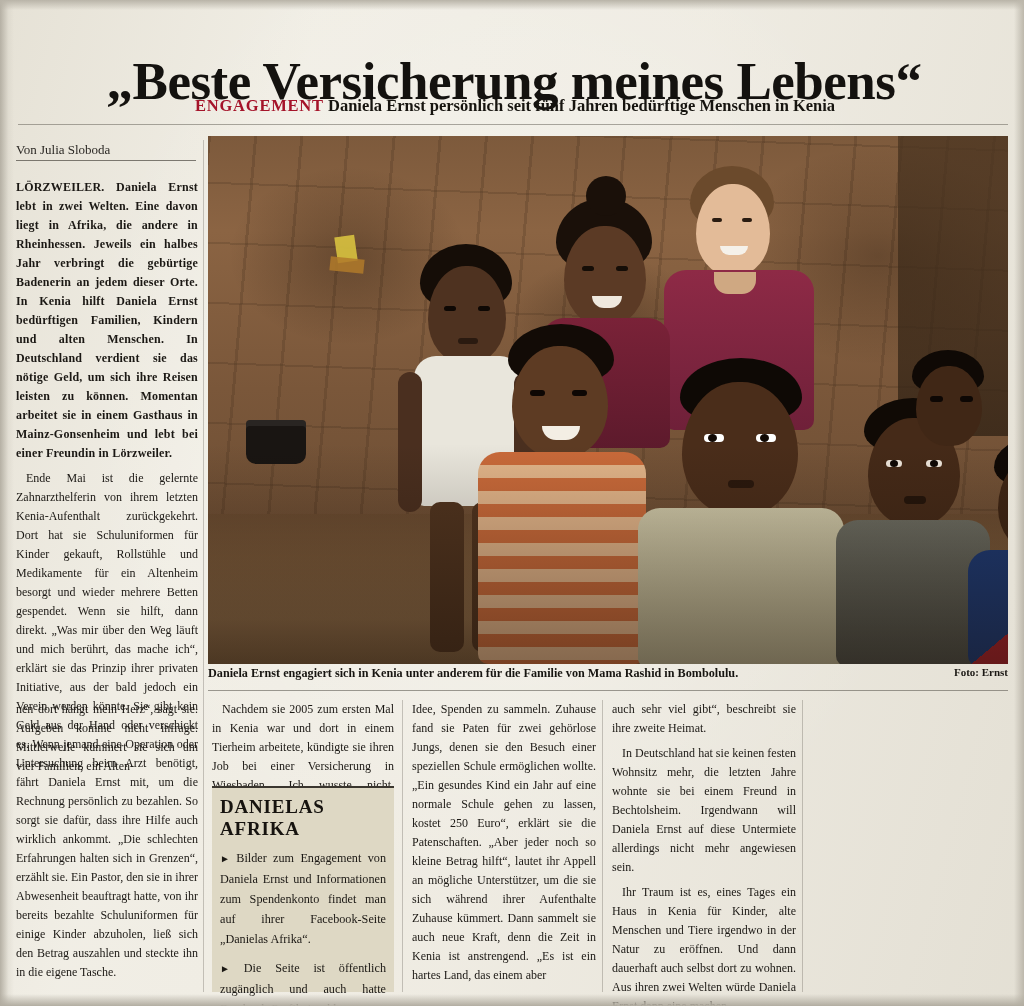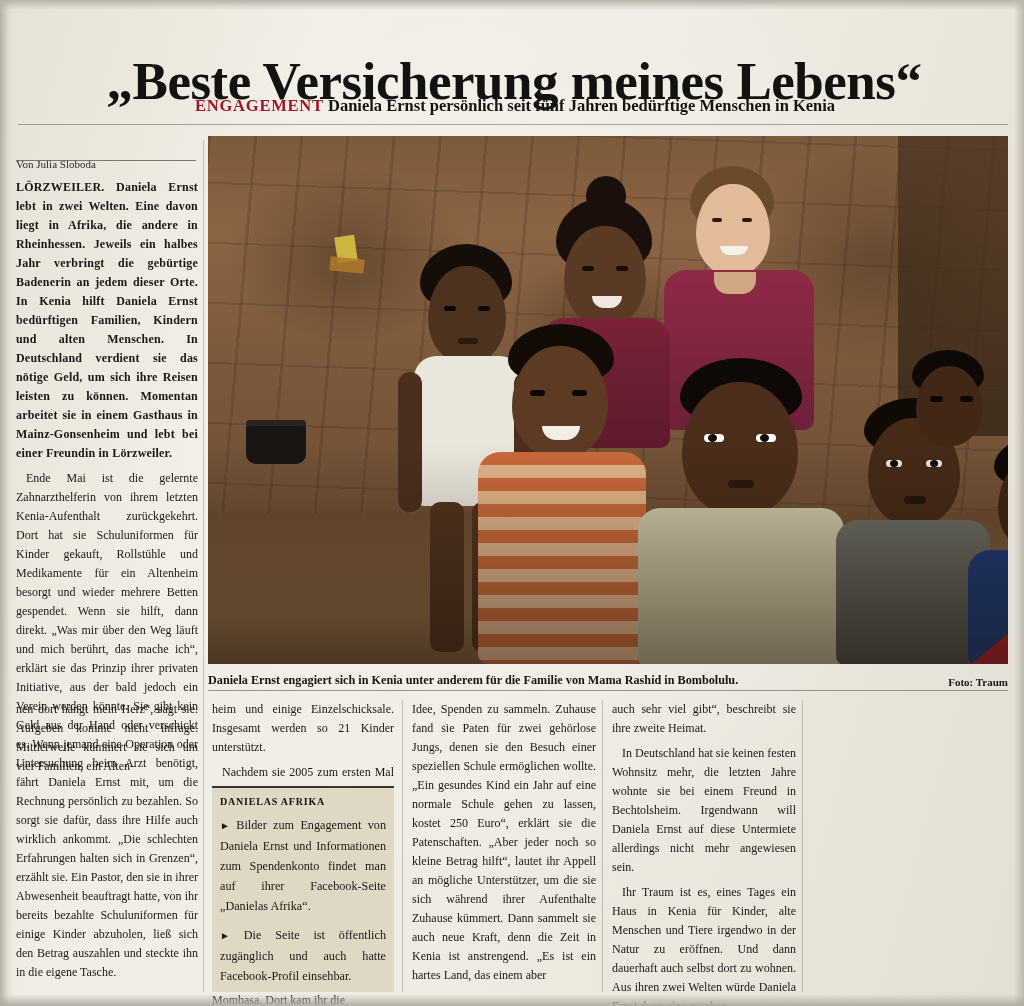--- a/index.html
+++ b/index.html
@@ -89,23 +89,23 @@
     top: 124px;
     width: 990px;
     height: 1px;
     background: #6a665c;
     opacity: .55;
   }
 
   .byline {
     position: absolute;
     left: 16px;
-    top: 158px;
+    top: 142px;
     width: 180px;
-    font-size: 11px;
+    font-size: 13px;
     color: #2b2824;
     font-family: "Liberation Serif", serif;
   }
   .byline-rule {
     position: absolute;
     left: 16px;
     top: 160px;
     width: 180px;
     height: 1px;
     background: #55514a;
@@ -164,21 +164,21 @@
   .leg { position: absolute; border-radius: 10px; }
 
   .photo-caption-bar {
     position: absolute;
     left: 208px;
     top: 666px;
     width: 800px;
     height: 22px;
     display: flex;
     justify-content: space-between;
-    align-items: flex-end;
+    align-items: flex-start;
     font-size: 12.2px;
     font-weight: 700;
     font-family: "Liberation Serif", serif;
     color: #171511;
   }
   .photo-credit {
     font-size: 11px;
     font-weight: 700;
     color: #1b1814;
   }
@@ -220,21 +220,21 @@
     width: 182px;
     height: 206px;
     background: #ded8c4;
     border-top: 2px solid #3a362f;
     padding: 6px 8px 8px 8px;
     box-sizing: border-box;
     font-family: "Liberation Serif", serif;
   }
   .infobox h3 {
     margin: 2px 0 8px 0;
-    font-size: 10px;
+    font-size: 19px;
     letter-spacing: .8px;
     font-weight: 700;
     color: #16130f;
   }
   .infobox .item {
     font-size: 12.2px;
     line-height: 20px;
     text-align: justify;
     margin-bottom: 9px;
     color: #1b1814;
@@ -367,31 +367,30 @@
         <div style="position:absolute; left:32px; top:46px; width:13px; height:6px; background:#0d0704; border-radius:3px;"></div>
         <div style="position:absolute; left:62px; top:46px; width:13px; height:6px; background:#0d0704; border-radius:3px;"></div>
       </div>
 
       <div class="shadow-fade"></div>
     </div>
   </div>
 
   <div class="photo-caption-bar">
     <span>Daniela Ernst engagiert sich in Kenia unter anderem für die Familie von Mama Rashid in Bombolulu.</span>
-    <span class="photo-credit">Foto: Traum</span>
+    <span class="photo-credit">Foto: Ernst</span>
   </div>
   <div class="caption-rule"></div>
 
   <div class="col col1">
     <p class="first"><span class="dateline">LÖRZWEILER. Daniela Ernst lebt in zwei Welten. Eine davon liegt in Afrika, die andere in Rheinhessen. Jeweils ein halbes Jahr verbringt die gebürtige Badenerin an jedem dieser Orte. In Kenia hilft Daniela Ernst bedürftigen Familien, Kindern und alten Menschen. In Deutschland verdient sie das nötige Geld, um sich ihre Reisen leisten zu können. Momentan arbeitet sie in einem Gasthaus in Mainz-Gonsenheim und lebt bei einer Freundin in Lörzweiler.</span></p>
     <p>Ende Mai ist die gelernte Zahnarzthelferin von ihrem letzten Kenia-Aufenthalt zurückgekehrt. Dort hat sie Schuluniformen für Kinder gekauft, Rollstühle und Medikamente für ein Altenheim besorgt und wieder mehrere Betten gespendet. Wenn sie hilft, dann direkt. „Was mir über den Weg läuft und mich berührt, das mache ich“, erklärt sie das Prinzip ihrer privaten Initiative, aus der bald jedoch ein Verein werden könnte. Sie gibt kein Geld aus der Hand oder verschickt es. Wenn jemand eine Operation oder Untersuchung beim Arzt benötigt, fährt Daniela Ernst mit, um die Rechnung persönlich zu bezahlen. So sorgt sie dafür, dass ihre Hilfe auch wirklich ankommt. „Die schlechten Erfahrungen halten sich in Grenzen“, erzählt sie. Ein Pastor, den sie in ihrer Abwesenheit beauftragt hatte, von ihr bereits bezahlte Schuluniformen für einige Kinder abzuholen, ließ sich den Betrag auszahlen und steckte ihn in die eigene Tasche.</p>
   </div>
 
   <div class="col col2">
-    <p class="first">heim und einige Einzelschicksale. Insgesamt werden so 21 Kinder unterstützt.</p>
     <p>Nachdem sie 2005 zum ersten Mal in Kenia war und dort in einem Tierheim arbeitete, kündigte sie ihren Job bei einer Versicherung in Wiesbaden. „Ich wusste nicht, worauf ich mich in Afrika einlasse. Aber es war die beste Entscheidung meines Lebens“, sagt sie. Eine Entscheidung, die seitdem ihr Leben bestimmt. Daniela Ernst kehrte immer wieder nach Afrika zurück und ging 2009 an eine Schule in Mombasa. Dort kam ihr die</p>
   </div>
 
   <div class="col col3">
     <p class="first">Idee, Spenden zu sammeln. Zuhause fand sie Paten für zwei gehörlose Jungs, denen sie den Besuch einer speziellen Schule ermöglichen wollte. „Ein gesundes Kind ein Jahr auf eine normale Schule gehen zu lassen, kostet 250 Euro“, erklärt sie die Patenschaften. „Aber jeder noch so kleine Betrag hilft“, lautet ihr Appell an mögliche Unterstützer, um die sie sich während ihrer Aufenthalte Zuhause kümmert. Dann sammelt sie auch neue Kraft, denn die Zeit in Kenia ist anstrengend. „Es ist ein hartes Land, das einem aber</p>
   </div>
 
   <div class="col" style="left:16px; top:700px; width:182px;">
     <p class="first">nen dort hängt mein Herz“, sagt sie. Aufgeben komme nicht infrage. Mittlerweile kümmert sie sich um vier Familien, ein Alten-</p>
   </div>

